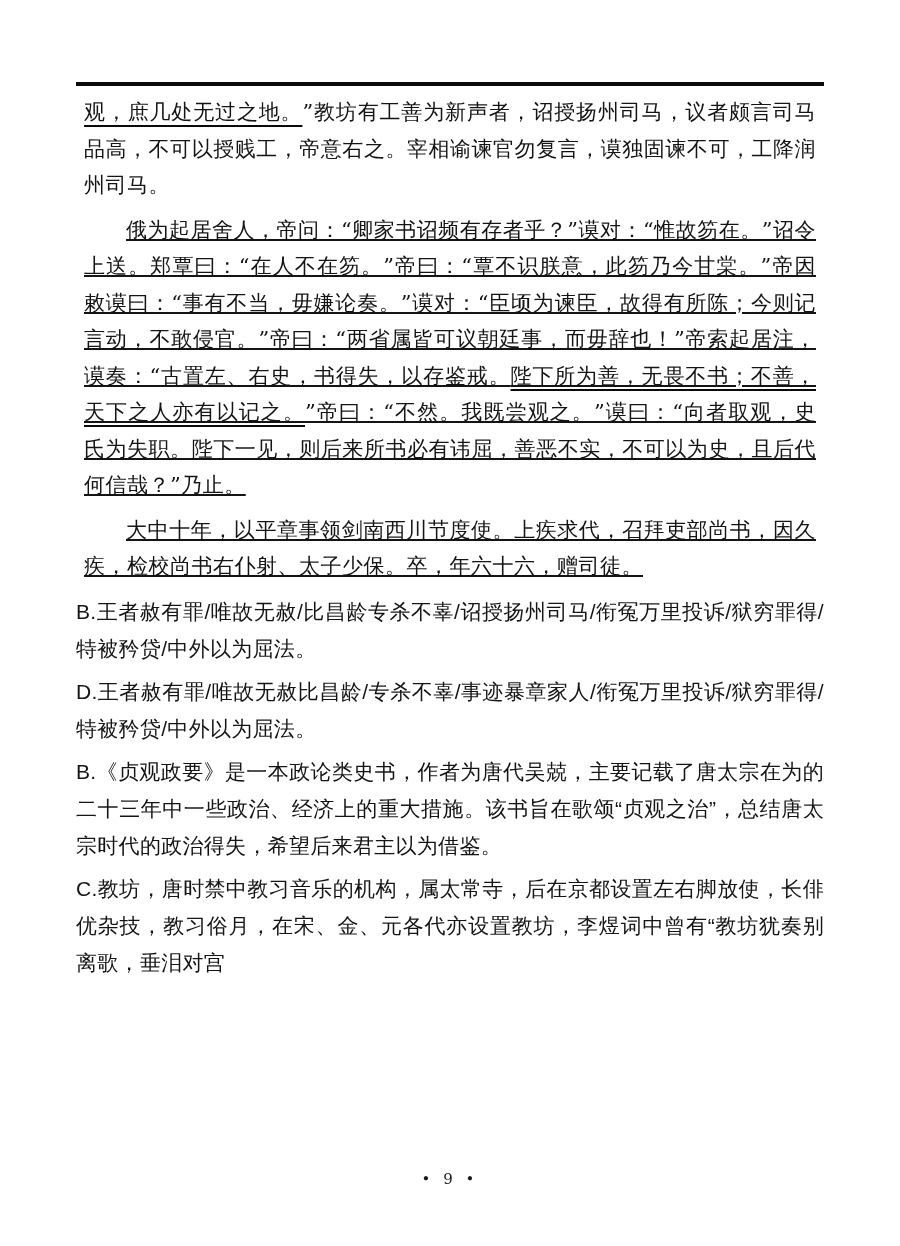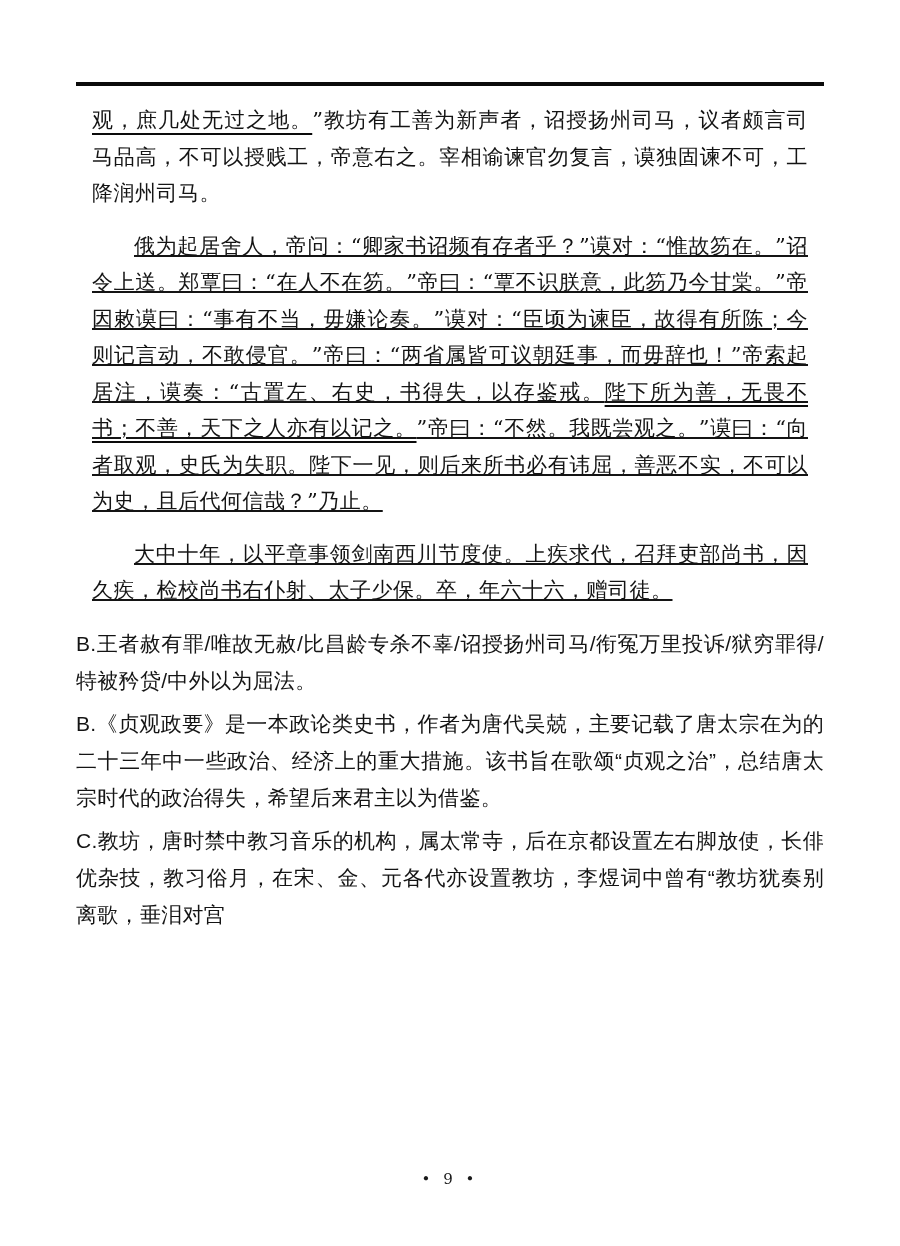--- a/index.html
+++ b/index.html
@@ -19,21 +19,21 @@
     margin-bottom:4px;
   }
   
   .passage{
     font-family:"DejaVu Serif","Liberation Serif",serif;
     font-size:21px;
     line-height:36.5px;
     text-align:justify;
     letter-spacing:0.5px;
   }
-  .passage p{margin:16px;}
+  .passage p{margin:8px;}
   .passage p.indent{text-indent:2em;text-decoration:underline;}
   .useg{
     text-decoration:underline;
     text-underline-offset:6px;
     text-decoration-thickness:1.5px;
     text-decoration-color:#0a0a0a;
   }
   
   .questions{
     font-family:"Liberation Sans","DejaVu Sans",sans-serif;
@@ -66,20 +66,23 @@
     <p class="para"><span class="useg">观，庶几处无过之地。</span><span>”教坊有工善为新声者，诏授扬州司马，议者颇言司马品高，不可以授贱工，帝意右之。宰相谕谏官勿复言，谟独固谏不可，工降润州司马。</span></p>
     <p class="para indent"><span>俄为起居舍人，帝问：“卿家书诏频有存者乎？”谟对：“惟故笏在。”诏令上送。郑覃曰：“在人不在笏。”帝曰：“覃不识朕意，此笏乃今甘棠。”帝因敕谟曰：“事有不当，毋嫌论奏。”谟对：“臣顷为谏臣，故得有所陈；今则记言动，不敢侵官。”帝曰：“两省属皆可议朝廷事，而毋辞也！”帝索起居注，谟奏：“古置左、右史，书得失，以存鉴戒。</span><span class="useg">陛下所为善，无畏不书；不善，天下之人亦有以记之。</span><span>”帝曰：“不然。我既尝观之。”谟曰：“向者取观，史氏为失职。陛下一见，则后来所书必有讳屈，善恶不实，不可以为史，且后代何信哉？”乃止。</span></p>
     <p class="para indent"><span>大中十年，以平章事领剑南西川节度使。上疾求代，召拜吏部尚书，因久疾，检校尚书右仆射、太子少保。卒，年六十六，赠司徒。</span></p>
   </div>
 
   <div class="questions">
 
     <p class="option">
       <span class="opt-label">B.</span><span>王者赦有罪/唯故无赦/比昌龄专杀不辜/诏授扬州司马/衔冤万里投诉/狱穷罪得/特被矜贷/中外以为屈法。</span>
     </p>
+    <p class="option">
+      <span class="opt-label">D.</span><span>王者赦有罪/唯故无赦比昌龄/专杀不辜/事迹暴章家人/衔冤万里投诉/狱穷罪得/特被矜贷/中外以为屈法。</span>
+    </p>
 
     <p class="option">
       <span class="opt-label">B.</span><span>《贞观政要》是一本政论类史书，作者为唐代吴兢，主要记载了唐太宗在为的二十三年中一些政治、经济上的重大措施。该书旨在歌颂“贞观之治”，总结唐太宗时代的政治得失，希望后来君主以为借鉴。</span>
     </p>
     <p class="option">
       <span class="opt-label">C.</span><span>教坊，唐时禁中教习音乐的机构，属太常寺，后在京都设置左右脚放使，长俳优杂技，教习俗月，在宋、金、元各代亦设置教坊，李煜词中曾有“教坊犹奏别离歌，垂泪对宫</span>
     </p>
 
   </div>
 

